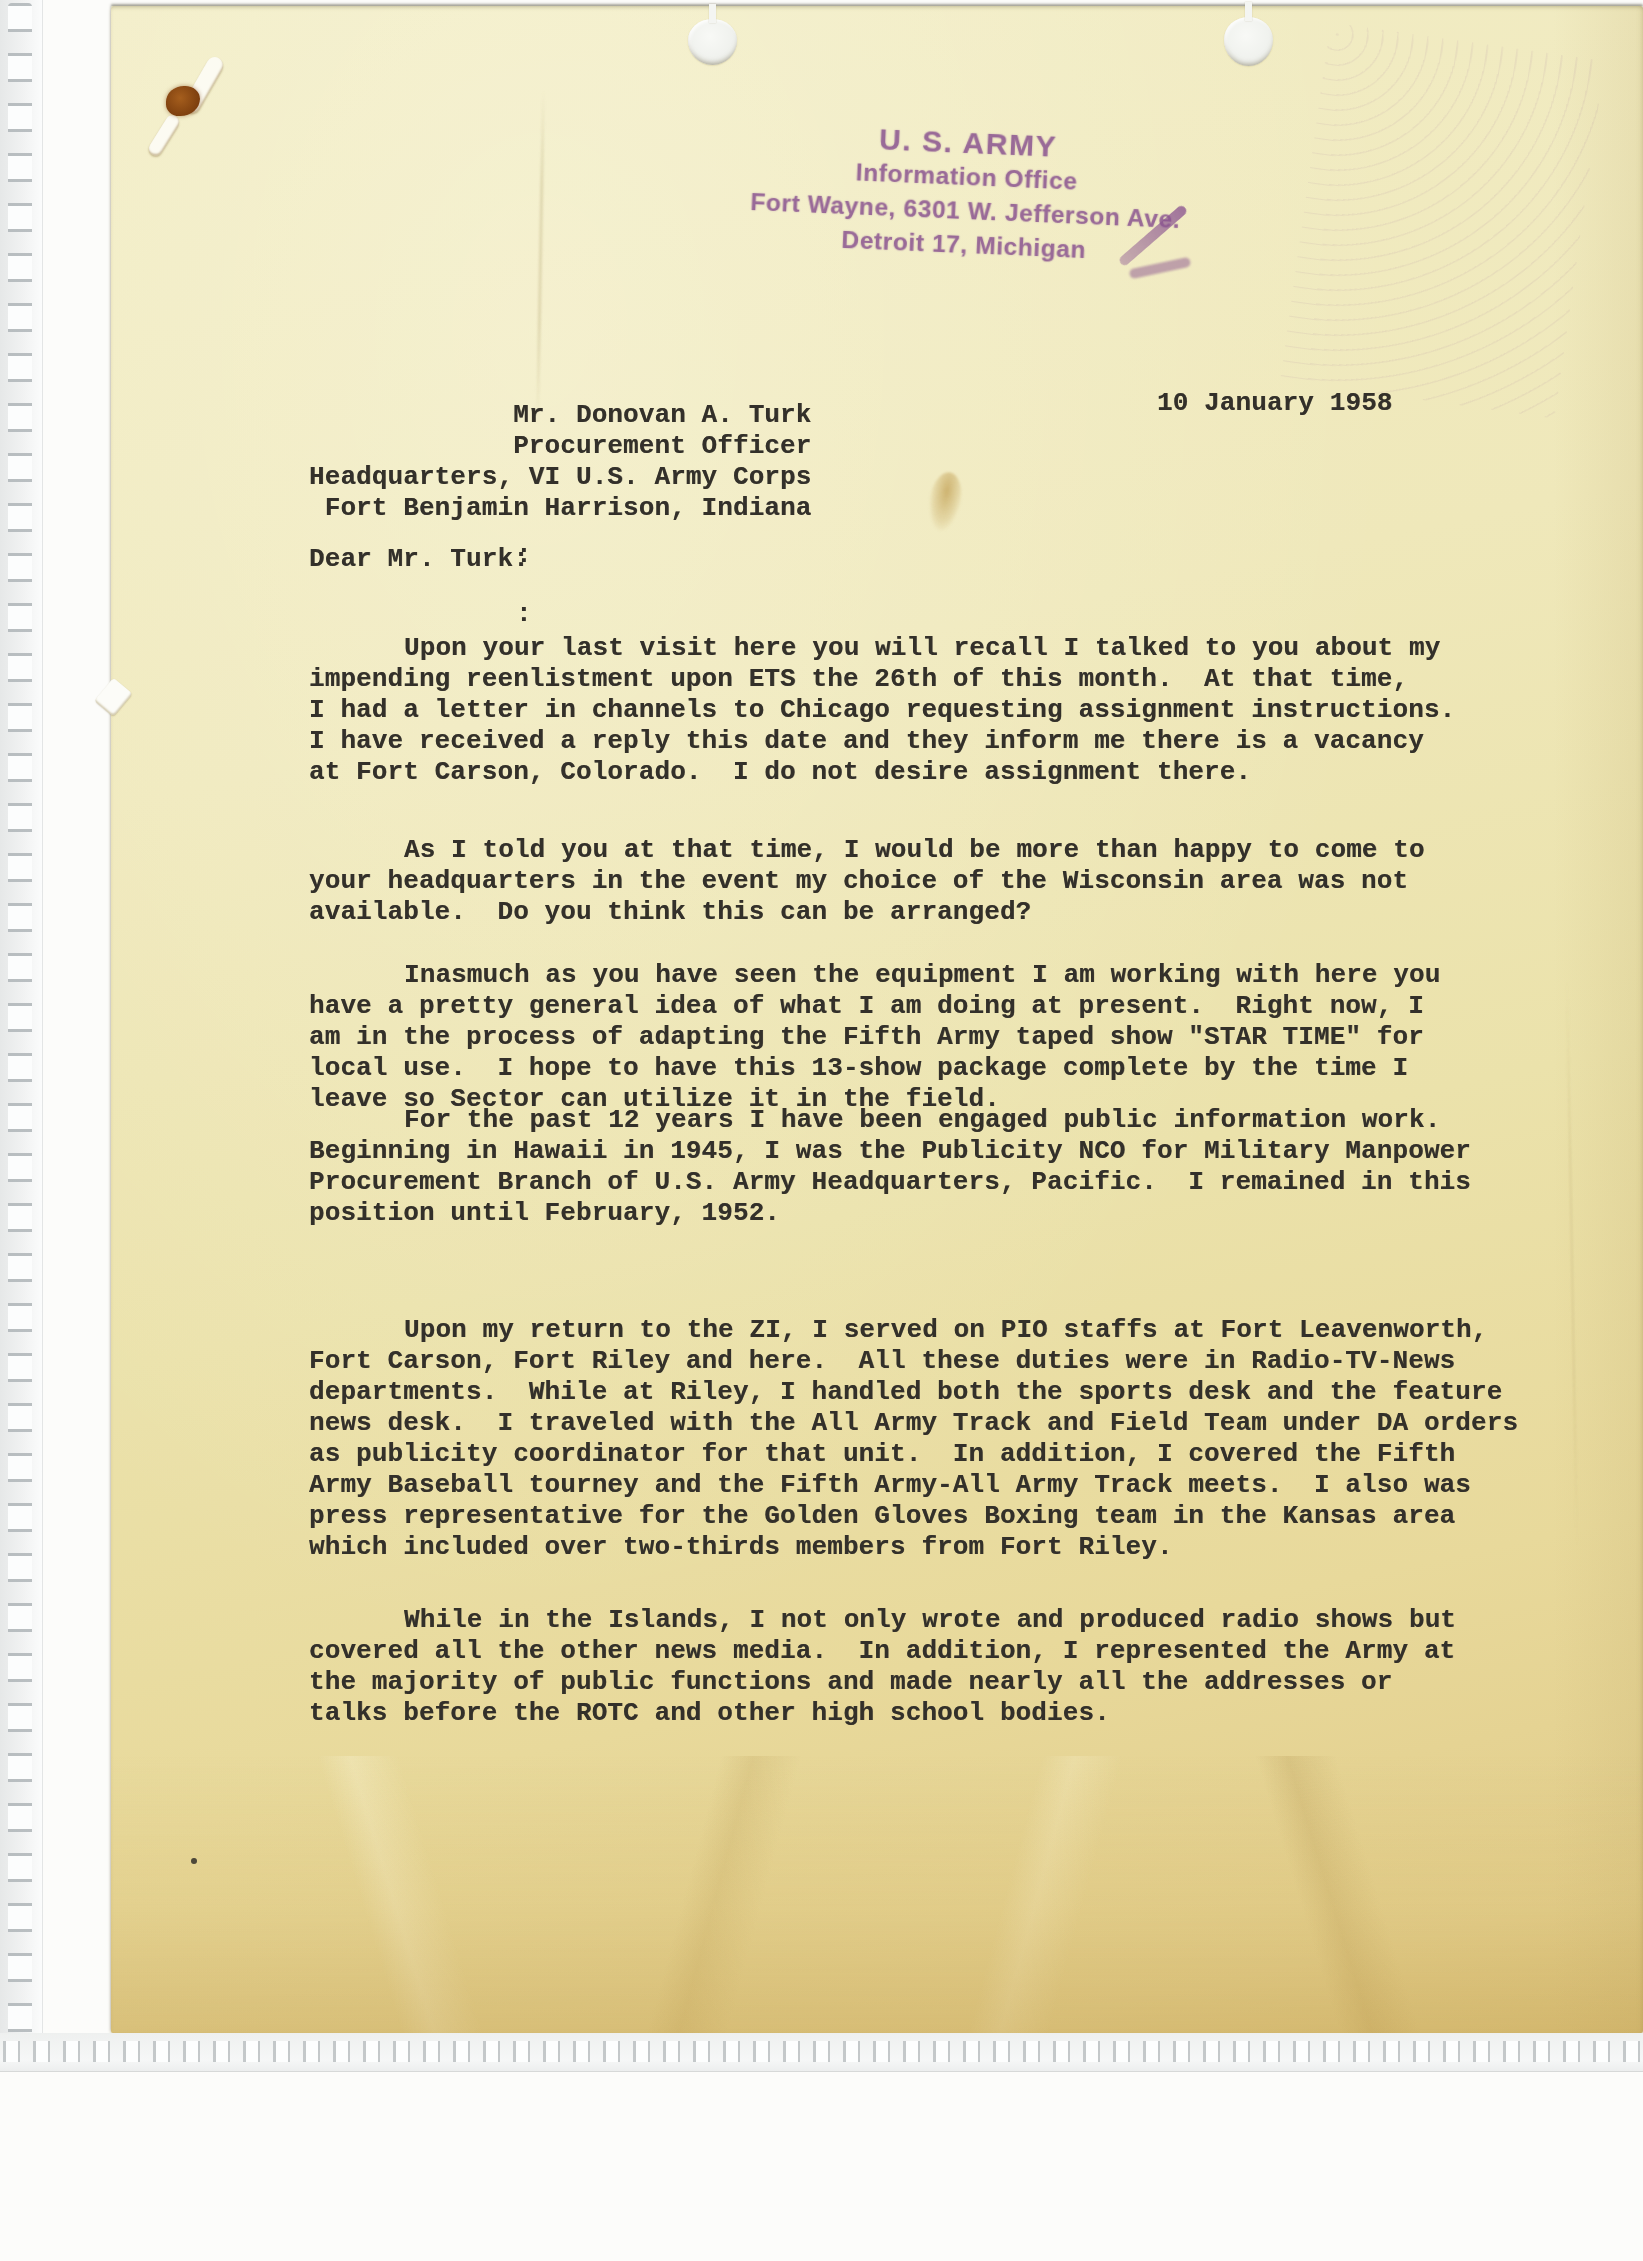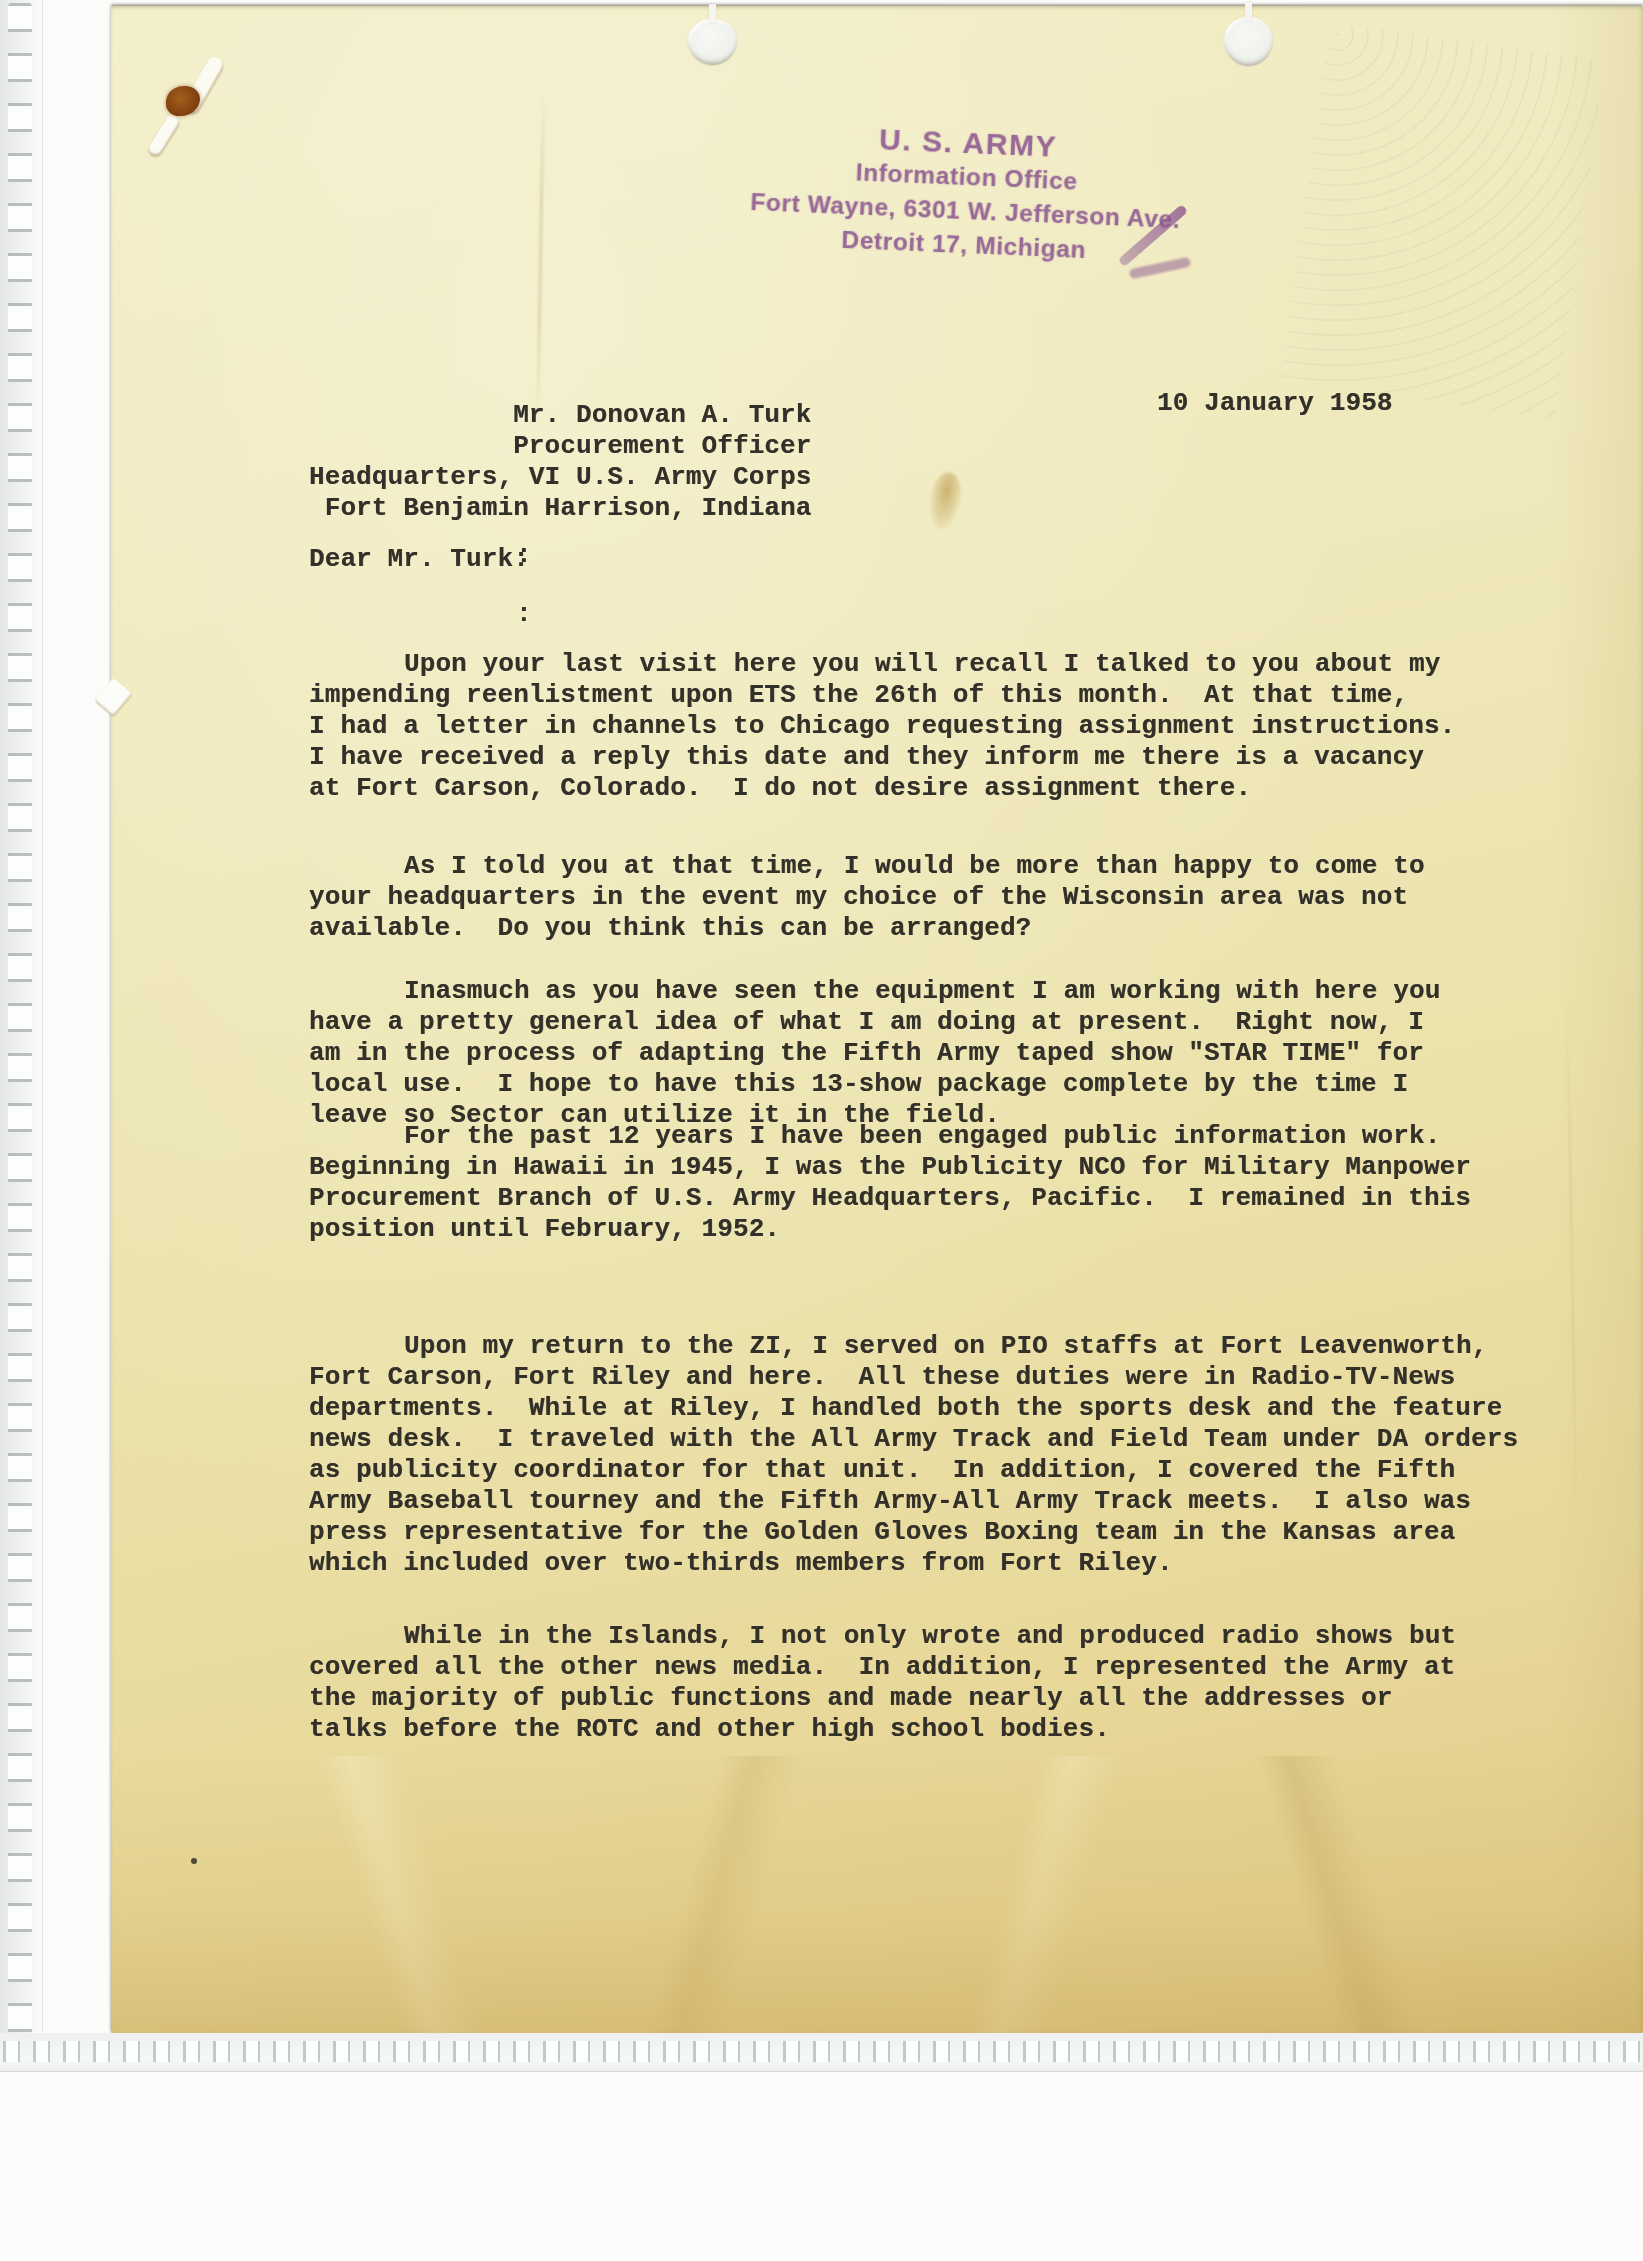--- a/index.html
+++ b/index.html
@@ -85,21 +85,21 @@
     background:rgba(139,85,144,.5);border-radius:5.2px;filter:blur(0.8px);}
   .stamp-speckle{position:absolute;left:1304px;top:40px;width:277px;height:361px;transform:rotate(8deg);
     background:repeating-radial-gradient(circle at 8.4px 11px,rgba(139,85,144,.55) 0 1px,transparent 1.6px 15px);
     opacity:.16;filter:blur(0.4px);}
 
   
   .typed{position:absolute;font-family:"Liberation Mono","DejaVu Sans Mono",monospace;
     font-weight:bold;font-size:26px;line-height:31px;letter-spacing:0.1px;
     color:var(--ink);white-space:pre;filter:blur(0.2px);
     text-shadow:0.3px 0.3px 0.6px rgba(51,48,42,.55);}
-  .para .line:first-child{padding-left:95px;margin-top:16px;}
+  .para .line:first-child{padding-left:95px;}
   .recipient{left:309px;top:400px;text-align:right;}
   .date{left:1157px;top:388px;}
   .stray-a{left:516px;top:540px;}
   .salutation{left:309px;top:544px;}
   .stray-b{left:516px;top:599px;}
   .para-1{left:309px;top:633px;}
   .para-2{left:309px;top:835px;}
   .para-3{left:309px;top:960px;}
   .para-4{left:309px;top:1105px;}
   .para-5{left:309px;top:1315px;}

